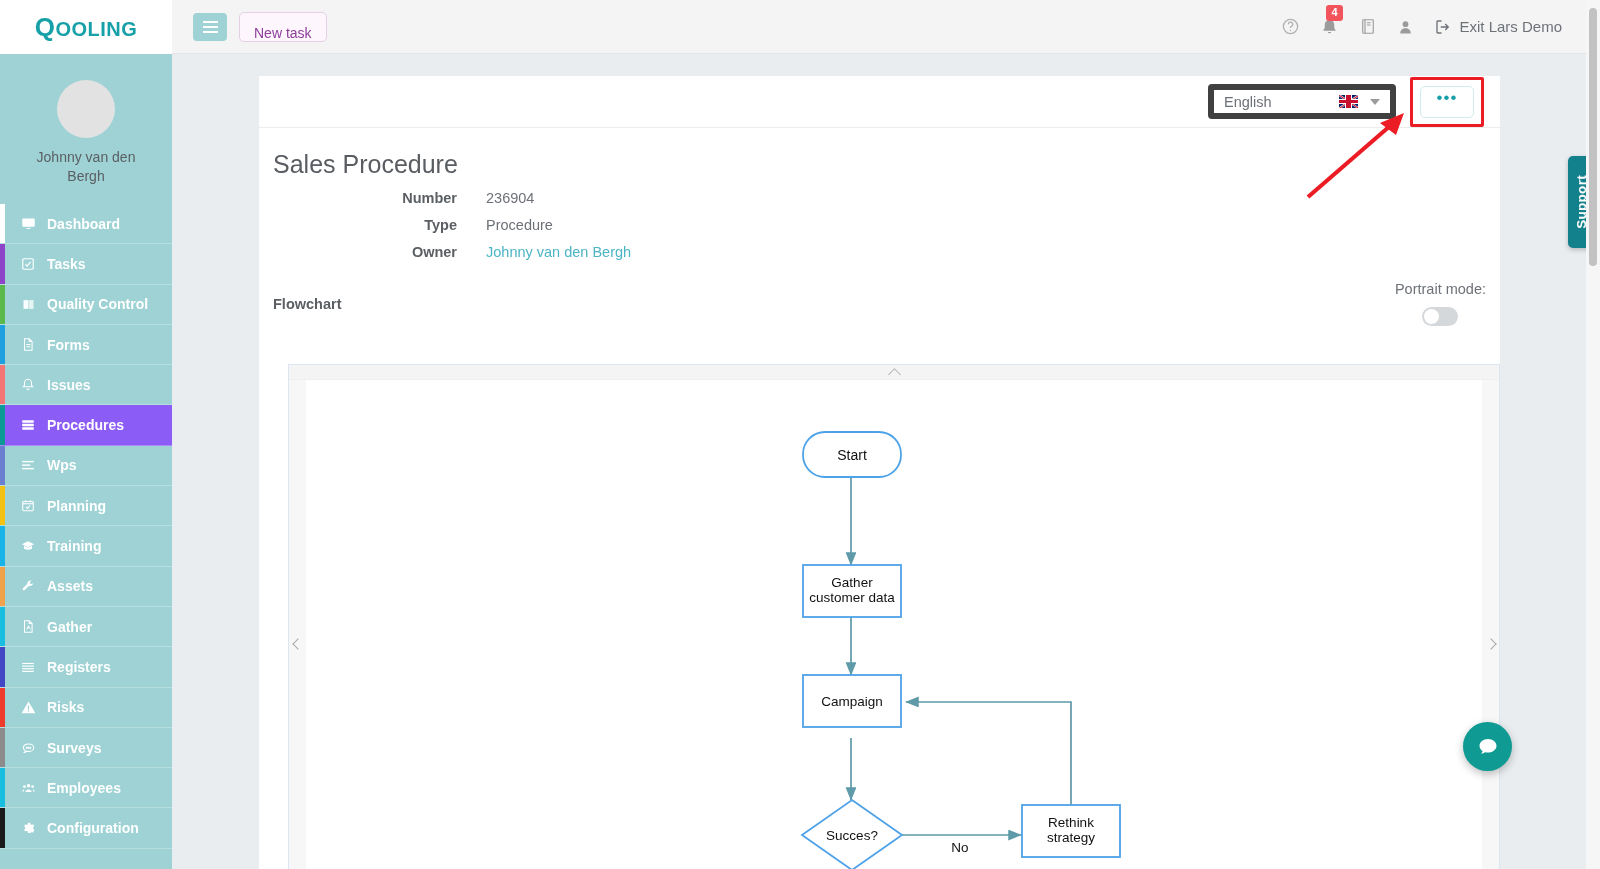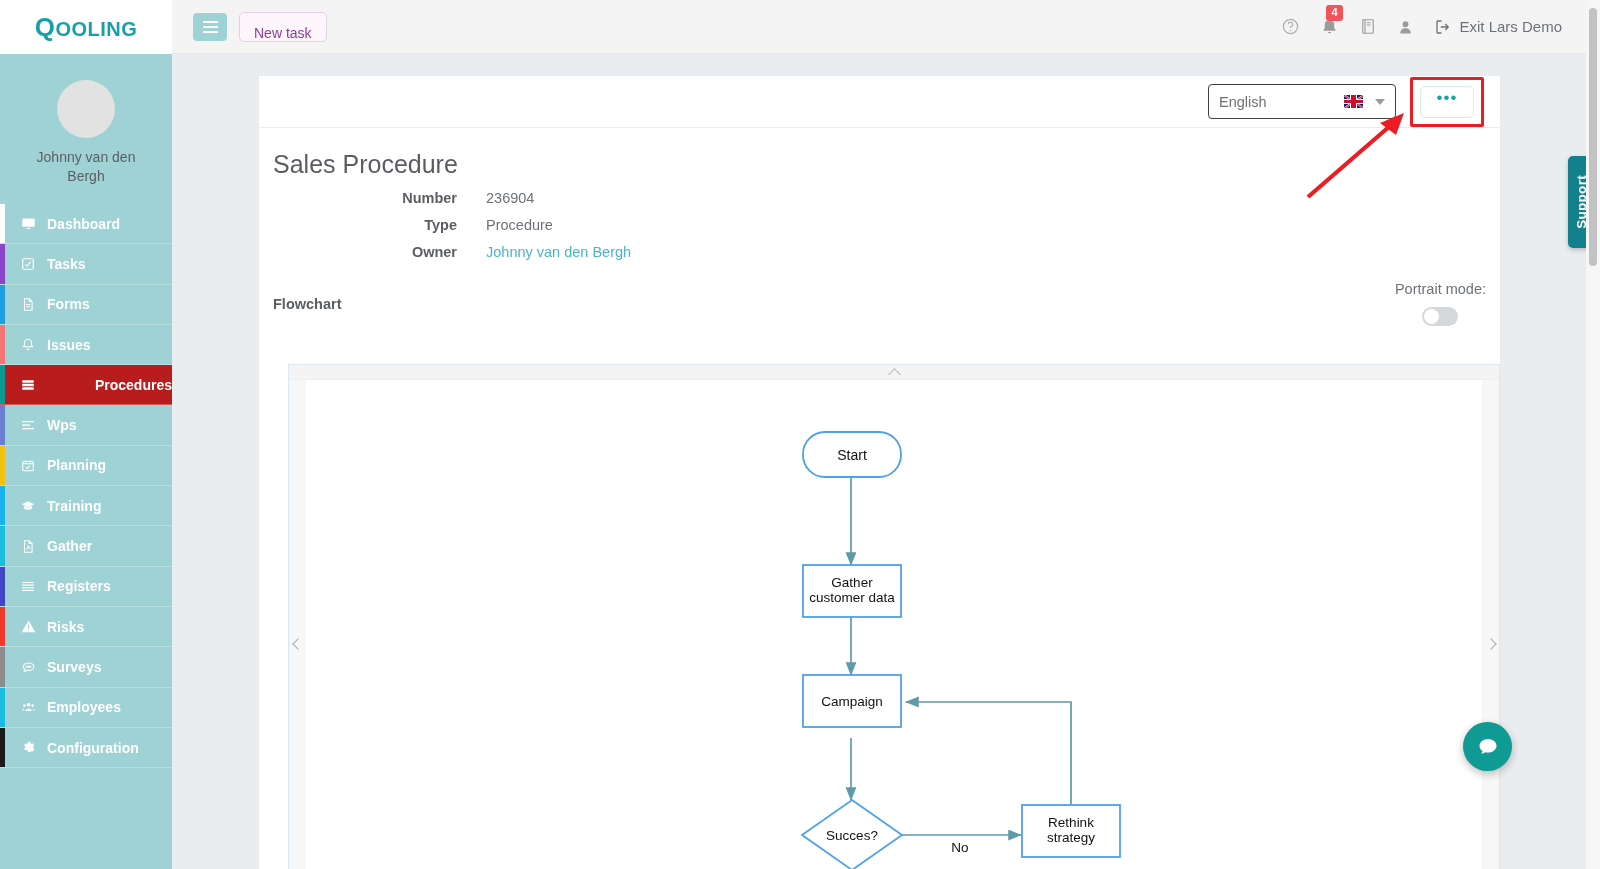--- a/index.html
+++ b/index.html
@@ -76,37 +76,37 @@
     cursor:pointer; border-bottom:1px solid rgba(255,255,255,.28);
     font-family:"Liberation Sans", sans-serif;
   }
   .nav-item .accent{
     position:absolute; left:0; top:0; bottom:0; width:5px;
   }
   .nav-item .nav-icon{
     width:20px; display:inline-flex; justify-content:center; align-items:center;
     margin-right:9px; font-size:14px;
   }
-  .nav-item.active{ background:#b91c1c;justify-content:space-between; }
+  .nav-item.active{ background:#8b5cf6; }
 
   
   #main{
     position:absolute; left:172px; top:54px; right:0; bottom:0;
     background:#e9edf0; overflow:hidden;
   }
   #card{
     position:absolute; left:87px; top:22px; right:100px; bottom:-40px;
     background:#ffffff;
   }
   #card-topbar{
     height:52px; border-bottom:1px solid #ececec; display:flex;
     align-items:center; justify-content:flex-end; padding-right:16px;
   }
   #lang-select{
-    width:188px; height:35px; border:1px solid #404040; border-radius:4px;
+    width:188px; height:35px; border:6px solid #404040; border-radius:4px;
     background:#fff; display:flex; align-items:center; padding:0 10px;
     font-size:14.5px; color:#6d7278; cursor:pointer;
   }
   #lang-label{ flex:1; }
   .flag{
     width:19px; height:13px; margin-right:12px; position:relative; overflow:hidden;
     border:0; display:inline-block; background:#012169;
   }
   .flag .d1,.flag .d2{position:absolute;left:50%;top:50%;width:24px;height:2.4px;
     background:#fff;transform-origin:center;}
@@ -287,20 +287,30 @@
         <span class="accent" style="background:#8e44c9"></span>
         <span class="nav-icon">
           <svg width="14" height="14" viewBox="0 0 24 24" fill="none" stroke="#fff" stroke-width="2">
             <rect x="3" y="3" width="18" height="18" rx="2"></rect>
             <path d="M7.5 12.5l3 3 6-7"></path>
           </svg>
         </span>
         <span>Tasks</span>
       </div>
       <div class="nav-item">
+        <span class="accent" style="background:#5bb94b"></span>
+        <span class="nav-icon">
+          <svg width="15" height="15" viewBox="0 0 24 24" fill="#fff">
+            <path d="M4 5h8v14H4z" opacity=".95"></path>
+            <path d="M13 5h7v14h-7z" opacity=".75"></path>
+          </svg>
+        </span>
+        <span>Quality Control</span>
+      </div>
+      <div class="nav-item">
         <span class="accent" style="background:#1e9fe0"></span>
         <span class="nav-icon">
           <svg width="14" height="15" viewBox="0 0 24 24" fill="none" stroke="#fff" stroke-width="1.8">
             <path d="M6 2h8l5 5v15H6z"></path>
             <path d="M14 2v5h5M9 12h7M9 16h7"></path>
           </svg>
         </span>
         <span>Forms</span>
       </div>
       <div class="nav-item">
@@ -347,20 +357,29 @@
       </div>
       <div class="nav-item">
         <span class="accent" style="background:#18b3e8"></span>
         <span class="nav-icon">
           <svg width="16" height="14" viewBox="0 0 24 24" fill="#fff">
             <path d="M12 4L1.5 9 12 14l10.5-5z"></path>
             <path d="M5 11.5v4c0 1.7 3.1 3 7 3s7-1.3 7-3v-4l-7 3.3z"></path>
           </svg>
         </span>
         <span>Training</span>
+      </div>
+      <div class="nav-item">
+        <span class="accent" style="background:#efa14c"></span>
+        <span class="nav-icon">
+          <svg width="14" height="15" viewBox="0 0 24 24" fill="#fff">
+            <path d="M21 5.5a5.5 5.5 0 0 1-7.3 5.2L6.4 18A2.1 2.1 0 1 1 3.4 15l7.3-7.3A5.5 5.5 0 0 1 17.8 2l-3 3 1.6 2.6 3.2-.5z"></path>
+          </svg>
+        </span>
+        <span>Assets</span>
       </div>
       <div class="nav-item">
         <span class="accent" style="background:#19bde0"></span>
         <span class="nav-icon">
           <svg width="14" height="15" viewBox="0 0 24 24" fill="none" stroke="#fff" stroke-width="1.8">
             <path d="M6 2h8l5 5v15H6z"></path>
             <path d="M14 2v5h5"></path>
             <path d="M9.5 17c2-1.5 3-4 3.2-6 .4 2.5 1.8 4.5 3.6 5"></path>
           </svg>
         </span>

